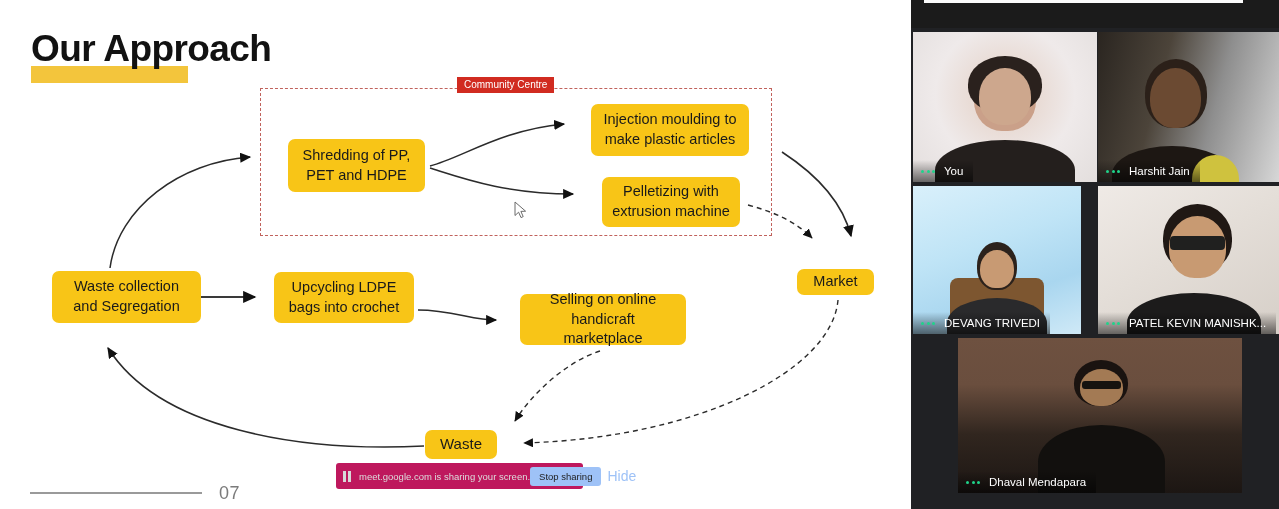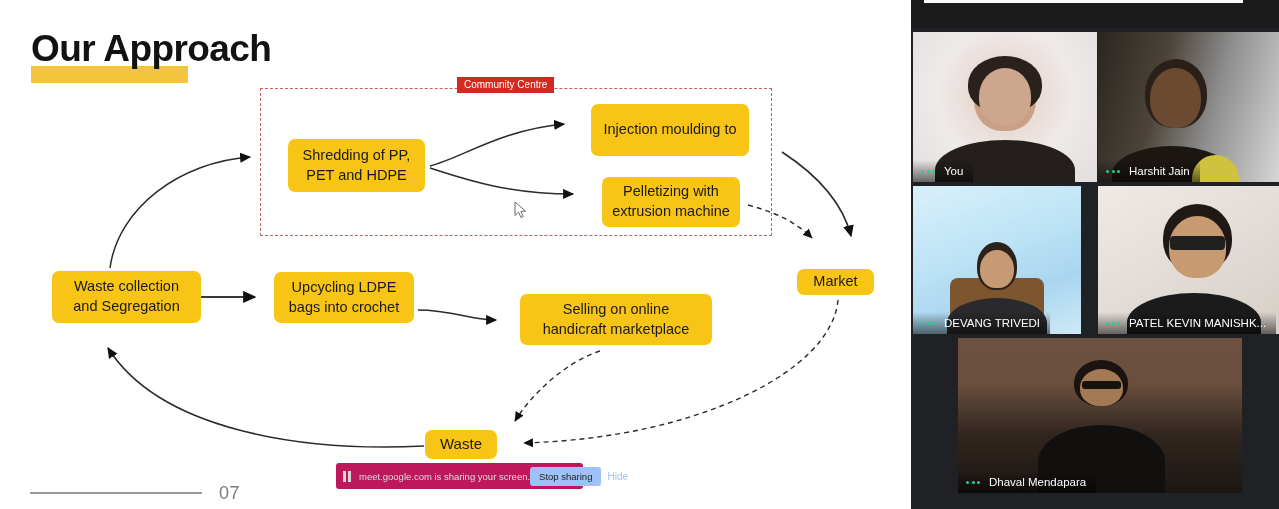--- a/index.html
+++ b/index.html
@@ -78,21 +78,21 @@
     box-sizing: border-box;
     padding: 6px 10px;
   }
   .node span { display: block; }
 
   #n-shred   { left: 288px; top: 139px; width: 137px; height: 53px; }
   #n-inject  { left: 591px; top: 104px; width: 158px; height: 52px; }
   #n-pellet  { left: 602px; top: 177px; width: 138px; height: 50px; }
   #n-waste-c { left: 32px;  top: 271px; width: 149px; height: 52px; margin-left: 20px; }
   #n-upcycle { left: 274px; top: 272px; width: 140px; height: 51px; }
-  #n-selling { left: 520px; top: 294px; width: 192px; height: 51px; }
+  #n-selling { left: 520px; top: 294px; width: 166px; height: 51px; }
   #n-market  { left: 797px; top: 269px; width: 77px;  height: 26px;
                font-size: 14.5px; }
   #n-waste   { left: 425px; top: 430px; width: 72px;  height: 29px;
                font-size: 15px; }
 
   
   #arrows {
     position: absolute;
     left: 0; top: 0;
     width: 911px; height: 509px;
@@ -157,21 +157,21 @@
     border-radius: 3px;
     padding: 4px 9px;
     margin-right: 6px;
     white-space: nowrap;
     border: none;
     font-family: inherit;
     cursor: pointer;
   }
   #hide-btn {
     color: #9ec2f7;
-    font-size: 10px;
+    font-size: 14px;
     white-space: nowrap;
     cursor: pointer;
   }
 
   
   #meet-panel {
     position: absolute;
     left: 911px; top: 0;
     width: 368px; height: 509px;
     background: #202124;
@@ -303,20 +303,21 @@
     <div id="n-shred" class="node">
       <span>
         <span>Shredding of PP,</span>
         <span>PET and HDPE</span>
       </span>
     </div>
 
     <div id="n-inject" class="node">
       <span>
         <span>Injection moulding to</span>
+        <span>make plastic articles</span>
       </span>
     </div>
 
     <div id="n-pellet" class="node">
       <span>
         <span>Pelletizing with</span>
         <span>extrusion machine</span>
       </span>
     </div>
 

